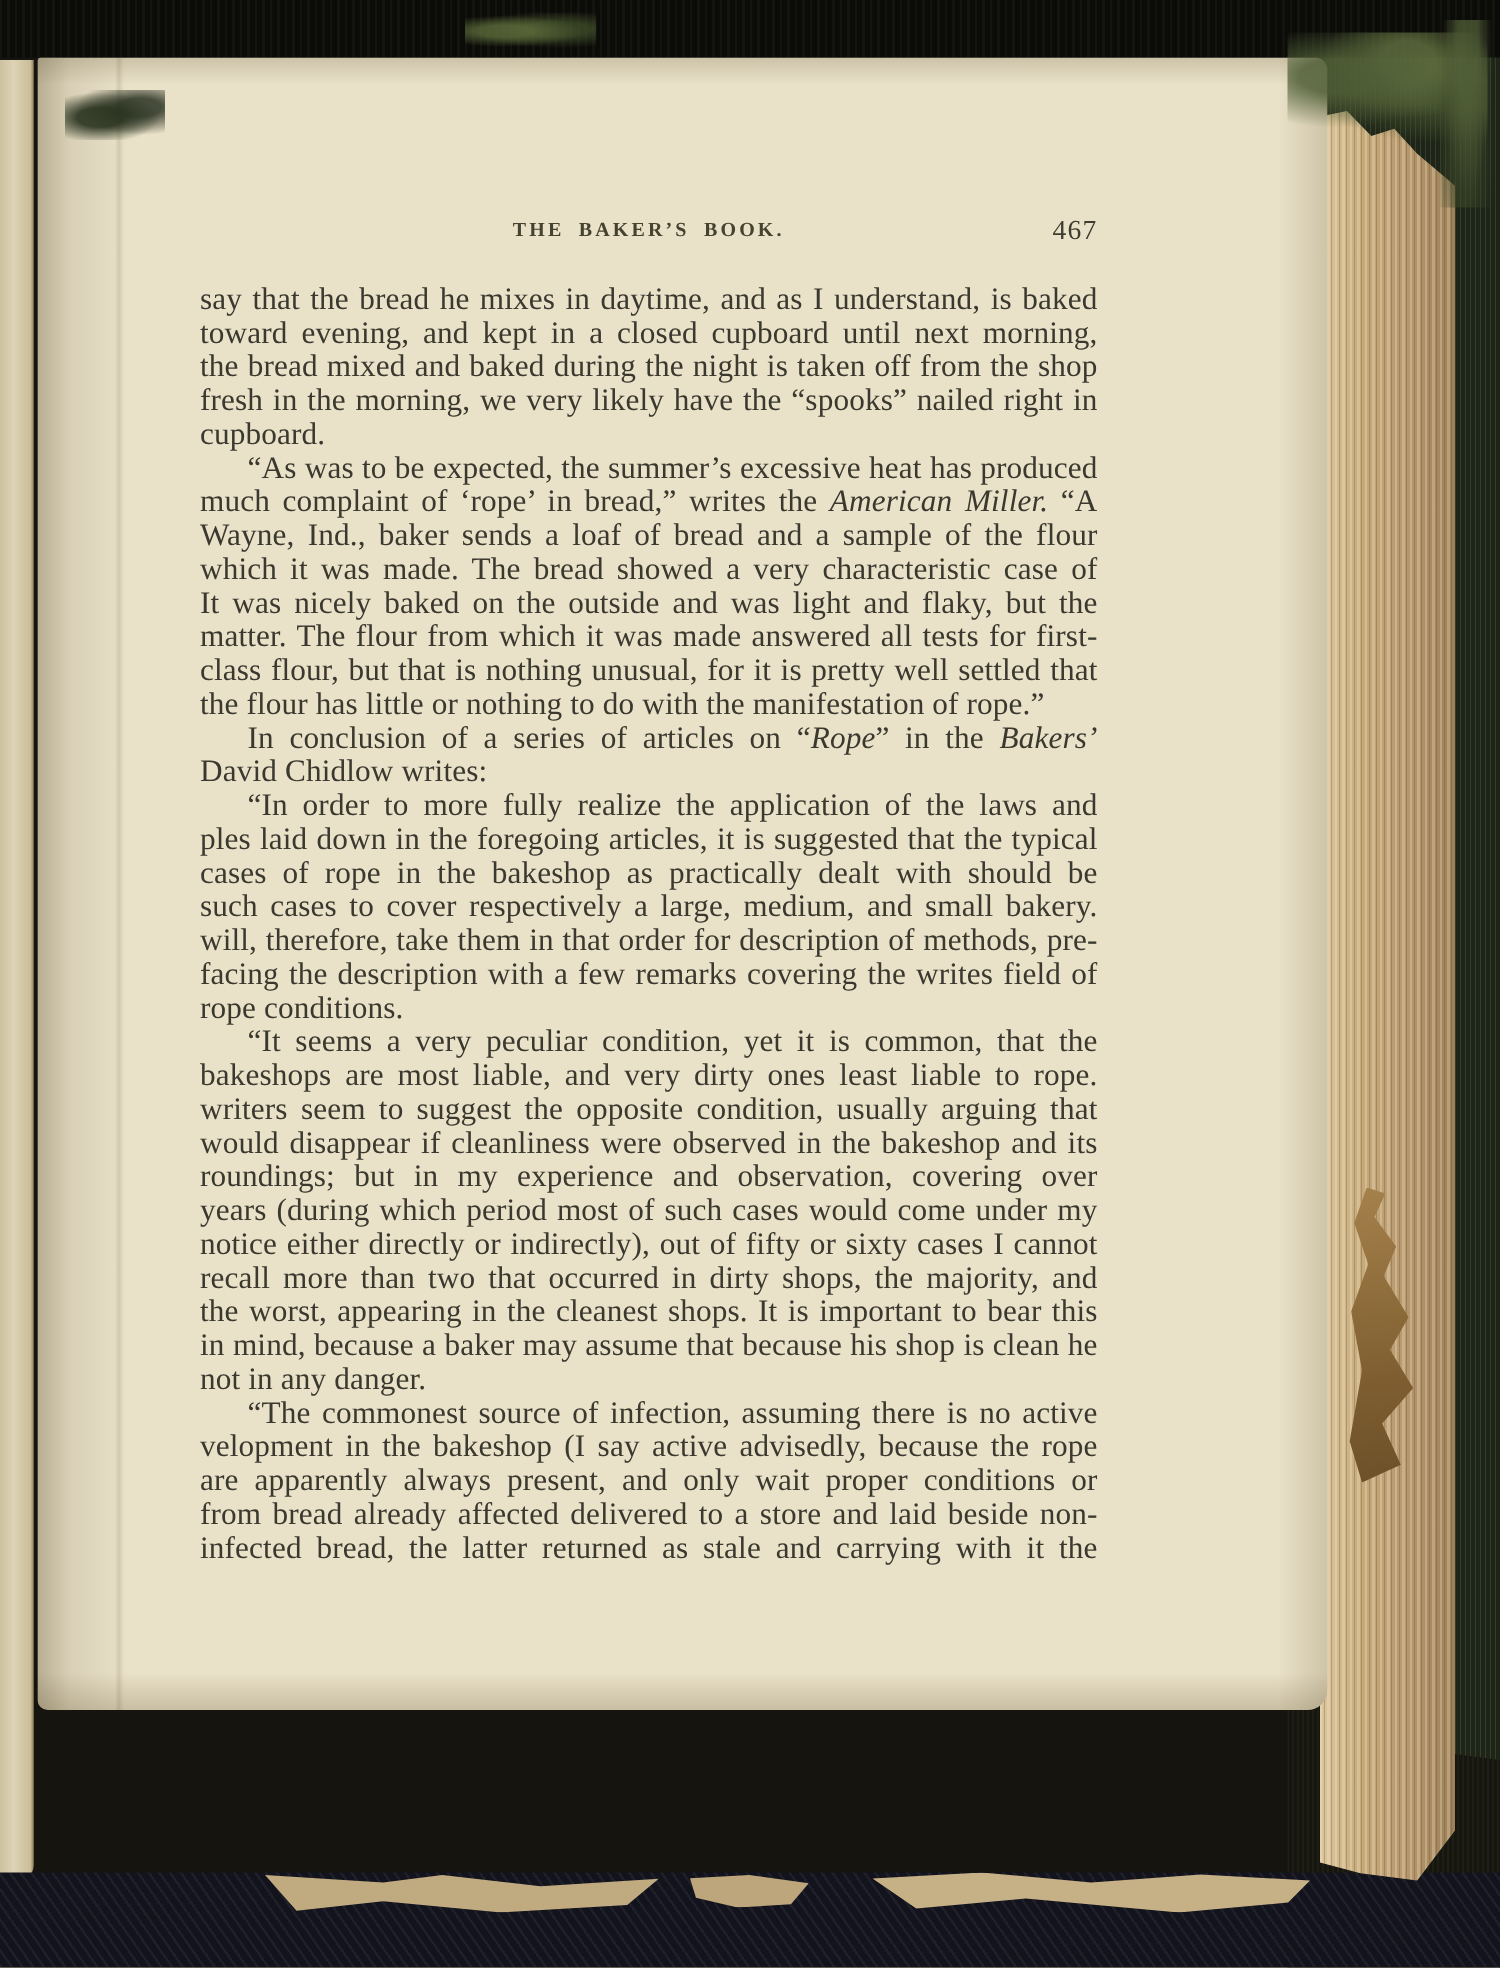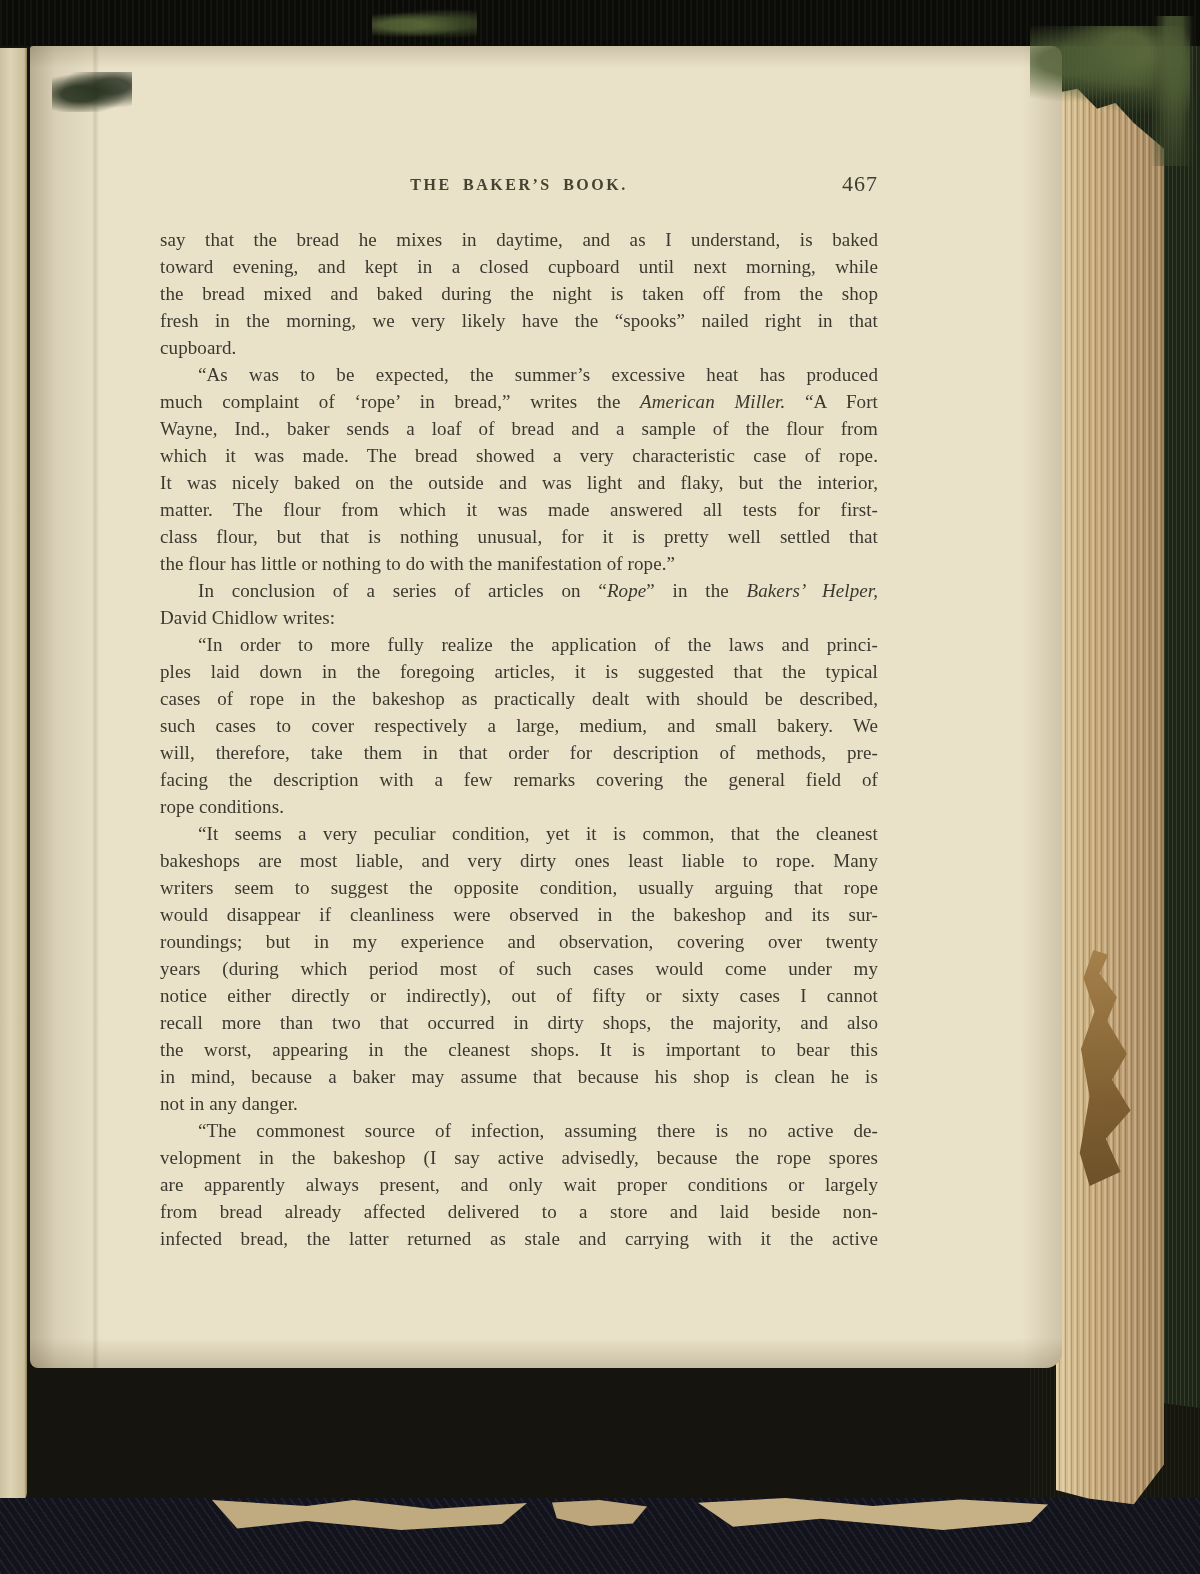--- a/index.html
+++ b/index.html
@@ -93,21 +93,21 @@
     color:#45432f;
   }
   .page-number {
     position:absolute; right:0; top:-5px;
     font-size:22px; letter-spacing:1px; color:#3f3d30;text-align:center;
   }
   .para { margin:0; }
   .line {
     text-align:justify; text-align-last:justify;
     line-height:27px; height:27px;
-    font-size:19px; letter-spacing:.1px;
+    font-size:25px; letter-spacing:.1px;
     overflow:hidden; white-space:normal;
   }
   .line.last { text-align-last:left; }
   .line.indent { text-indent:38px; }
   .it { font-style:italic; }
 </style>
 </head>
 <body>
 
 <div class="cover-right"></div>
@@ -152,21 +152,21 @@
         <div class="para">
           <div class="line indent"><span>In conclusion of a series of articles on “</span><span class="it">Rope</span><span>” in the </span><span class="it">Bakers’ Helper,</span></div>
           <div class="line last"><span>David Chidlow writes:</span></div>
         </div>
         <div class="para">
           <div class="line indent"><span>“In order to more fully realize the application of the laws and princi-</span></div>
           <div class="line"><span>ples laid down in the foregoing articles, it is suggested that the typical</span></div>
           <div class="line"><span>cases of rope in the bakeshop as practically dealt with should be described,</span></div>
           <div class="line"><span>such cases to cover respectively a large, medium, and small bakery. We</span></div>
           <div class="line"><span>will, therefore, take them in that order for description of methods, pre-</span></div>
-          <div class="line"><span>facing the description with a few remarks covering the general field of</span></div>
+          <div class="line"><span>facing the description with a few remarks covering the writes field of</span></div>
           <div class="line last"><span>rope conditions.</span></div>
         </div>
         <div class="para">
           <div class="line indent"><span>“It seems a very peculiar condition, yet it is common, that the cleanest</span></div>
           <div class="line"><span>bakeshops are most liable, and very dirty ones least liable to rope. Many</span></div>
           <div class="line"><span>writers seem to suggest the opposite condition, usually arguing that rope</span></div>
           <div class="line"><span>would disappear if cleanliness were observed in the bakeshop and its sur-</span></div>
           <div class="line"><span>roundings; but in my experience and observation, covering over twenty</span></div>
           <div class="line"><span>years (during which period most of such cases would come under my</span></div>
           <div class="line"><span>notice either directly or indirectly), out of fifty or sixty cases I cannot</span></div>

